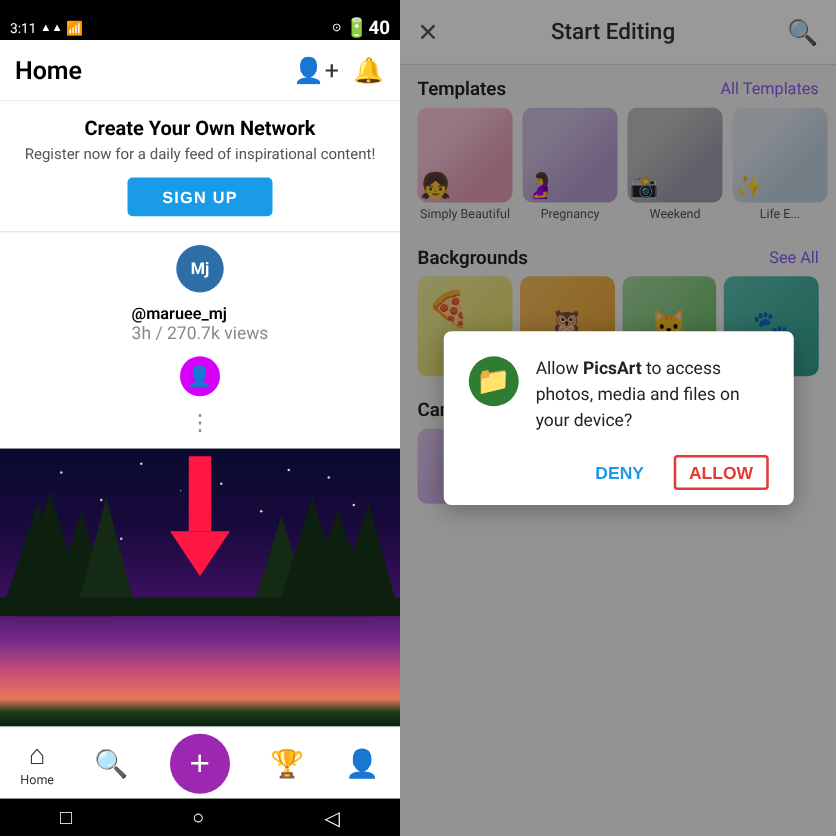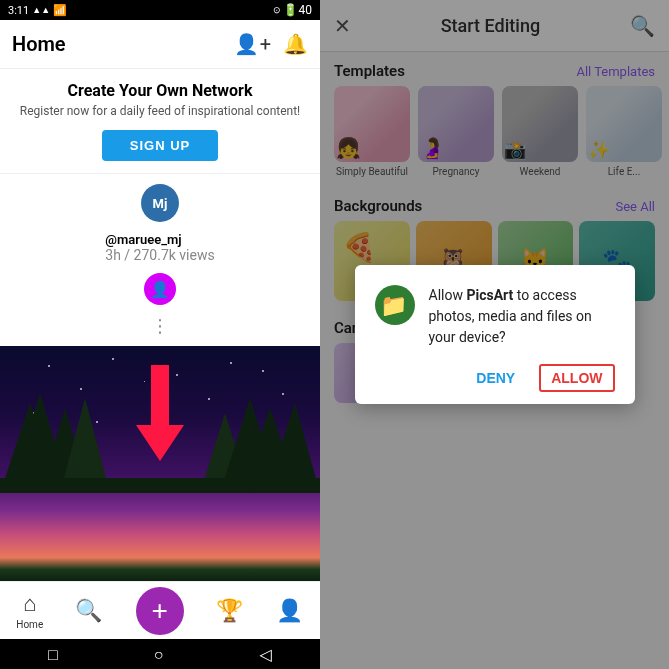--- a/index.html
+++ b/index.html
@@ -25,20 +25,21 @@
 
     .status-bar {
       background: #000;
       color: #fff;
       font-size: 11px;
       padding: 4px 8px;
       display: flex;
       justify-content: space-between;
       align-items: center;
       height: 20px;
+      margin-top: 12px;
     }
 
     .status-left { display: flex; align-items: center; gap: 3px; }
     .status-right { display: flex; align-items: center; gap: 3px; }
 
     .home-header {
       background: #fff;
       padding: 8px 12px;
       display: flex;
       justify-content: space-between;
@@ -421,21 +422,21 @@
 <div class="left-panel">
 
   <div class="status-bar">
     <div class="status-left">
       <span>3:11</span>
       <span style="font-size:9px;">▲▲</span>
       <span>📶</span>
     </div>
     <div class="status-right">
       <span style="font-size:9px;">⊙</span>
-      <span style="font-size:12px;">🔋<span>40</span></span>
+      <span style="font-size:15px;font-weight:bold;">🔋<span>40</span></span>
     </div>
   </div>
 
   <div class="home-header">
     <span class="home-title">Home</span>
     <div class="home-icons">
       <span class="home-icon">👤+</span>
       <span class="home-icon">🔔</span>
     </div>
   </div>

